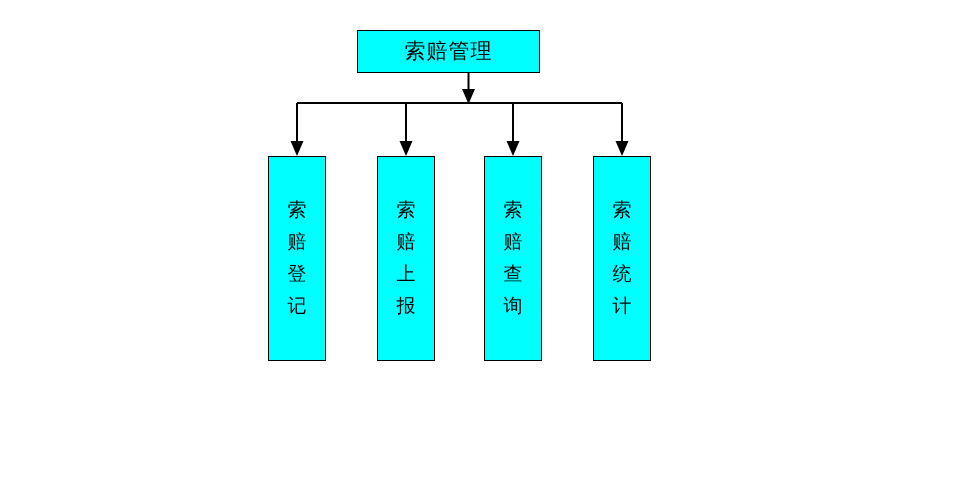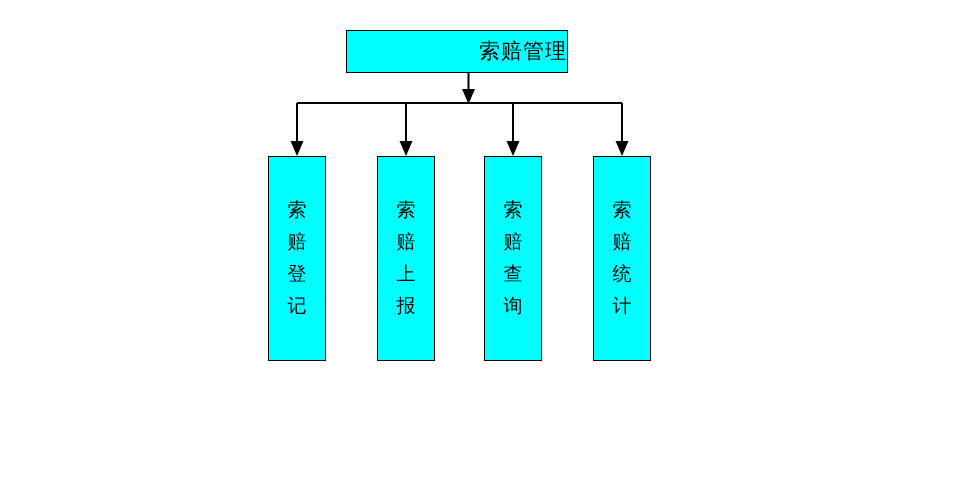--- a/index.html
+++ b/index.html
@@ -37,27 +37,27 @@
   .node {
     position: absolute;
     box-sizing: border-box;
     background: #00ffff;
     border: 1.5px solid #000000;
     z-index: 2;
   }
 
   
   #node-root {
-    left: 346px;
+    left: 357px;
     top: 30px;
-    width: 222px;
+    width: 183px;
     height: 43px;
     display: flex;
     align-items: center;
-    justify-content: flex-end;
+    justify-content: center;
   }
   #node-root .node-label {
     font-family: "DejaVu Serif", "Liberation Serif", serif;
     font-size: 21px;
     line-height: 1;
     color: #000000;
     letter-spacing: 1px;
     white-space: nowrap;
   }
 

